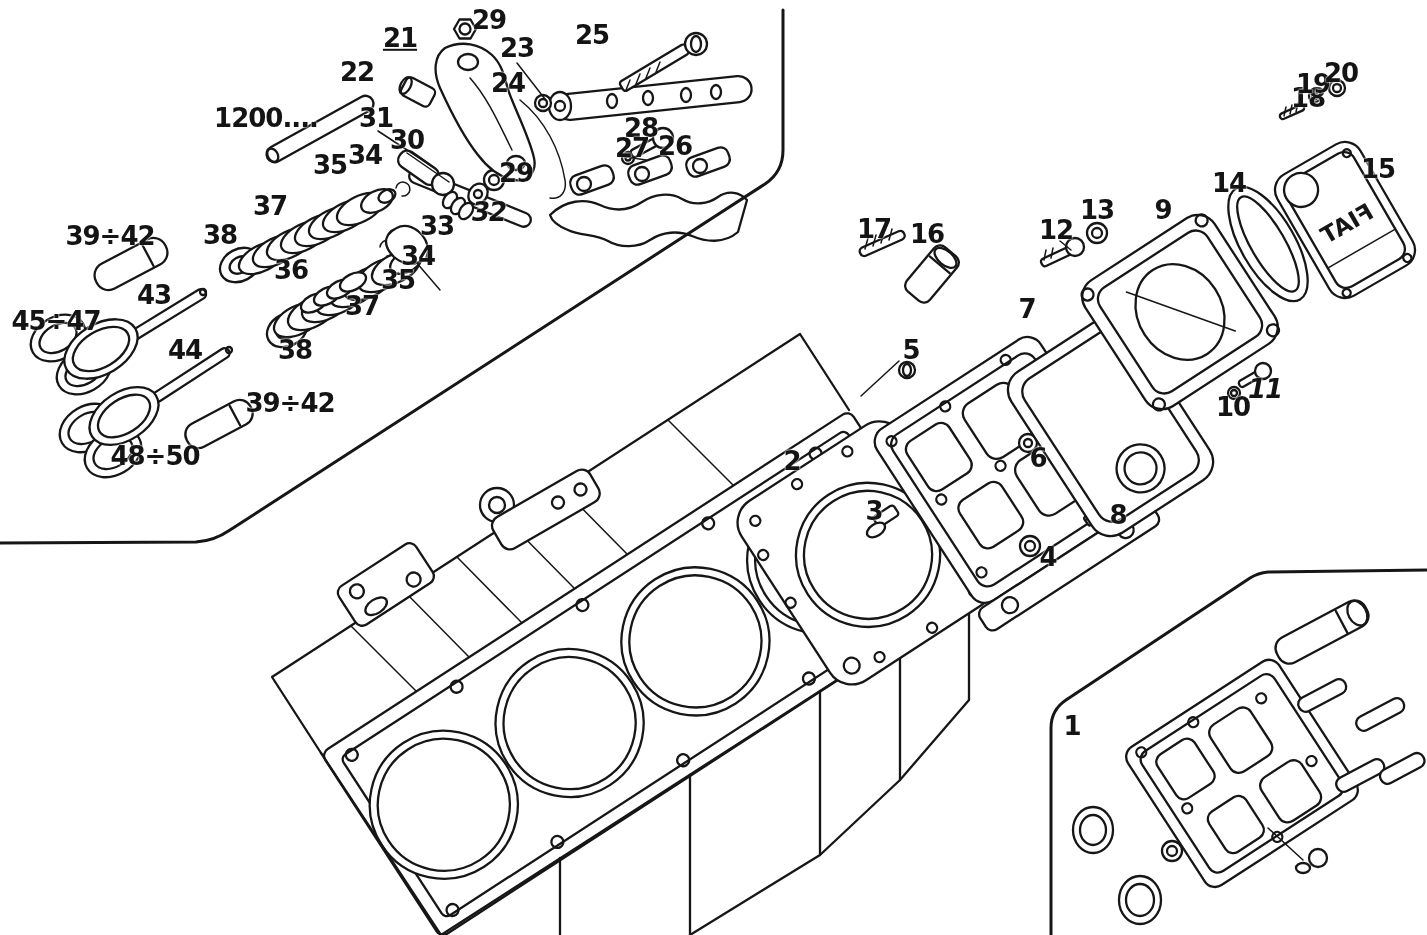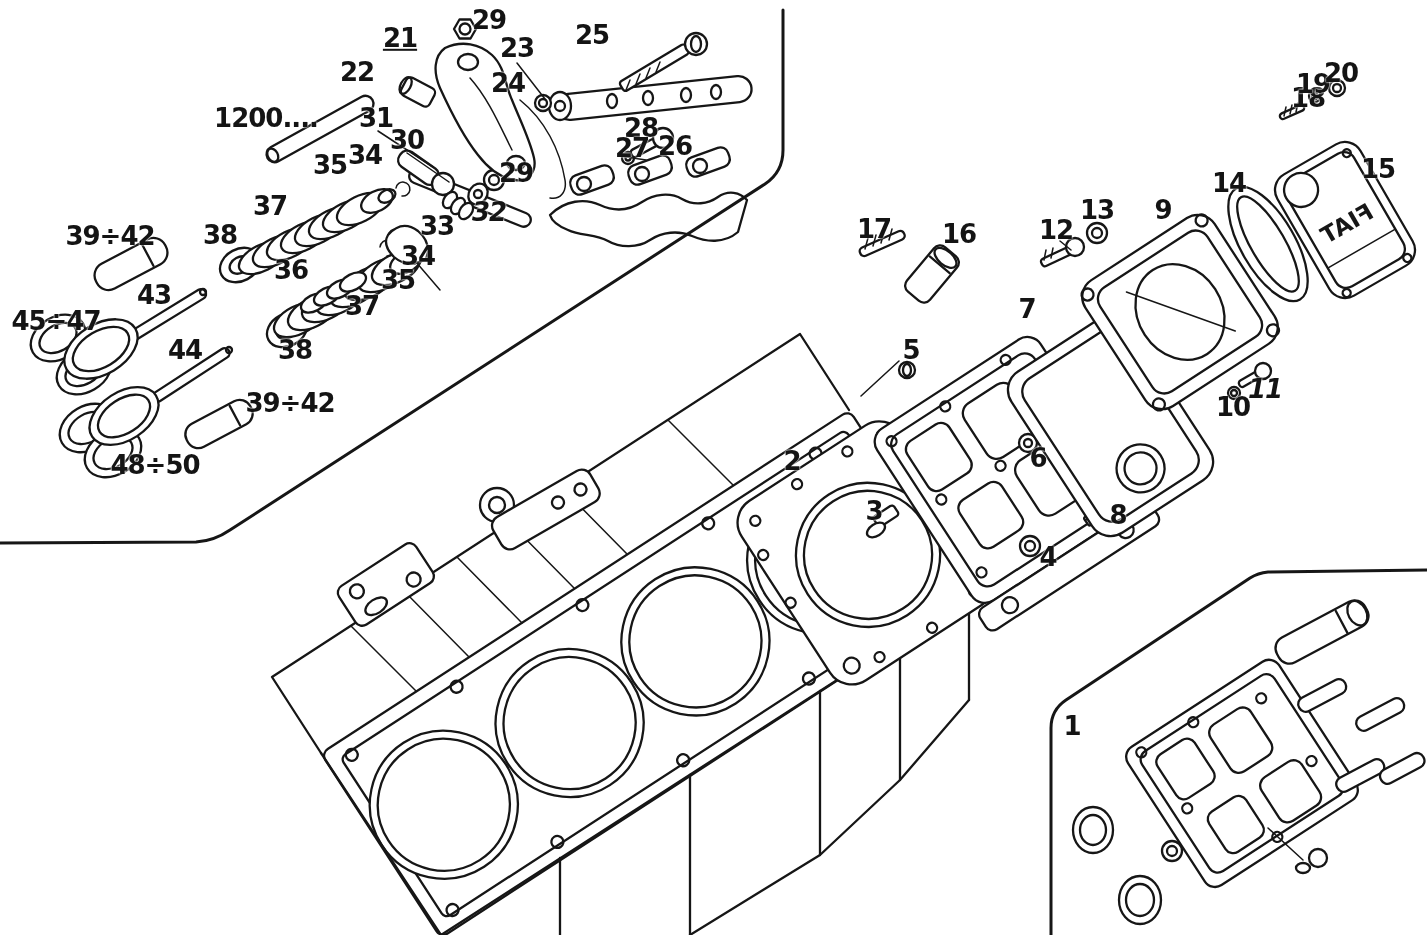--- a/index.html
+++ b/index.html
@@ -476,23 +476,23 @@
       <div class="part-label" style="left: 110px; top: 237px;">39÷42</div>
       <div class="part-label" style="left: 291px; top: 271px;">36</div>
       <div class="part-label" style="left: 418px; top: 257px;">34</div>
       <div class="part-label" style="left: 398px; top: 281px;">35</div>
       <div class="part-label" style="left: 362px; top: 307px;">37</div>
       <div class="part-label" style="left: 154px; top: 296px;">43</div>
       <div class="part-label" style="left: 56px; top: 322px;">45÷47</div>
       <div class="part-label" style="left: 185px; top: 351px;">44</div>
       <div class="part-label" style="left: 295px; top: 351px;">38</div>
       <div class="part-label" style="left: 290px; top: 404px;">39÷42</div>
-      <div class="part-label" style="left: 155px; top: 457px; margin-top: 9px;">48÷50</div>
+      <div class="part-label" style="left: 155px; top: 457px;">48÷50</div>
       <div class="part-label" style="left: 874px; top: 230px;">17</div>
-      <div class="part-label" style="left: 959px; top: 235px; text-align: center;">16</div>
+      <div class="part-label" style="left: 927px; top: 235px; text-align: center;">16</div>
       <div class="part-label" style="left: 1056px; top: 231px;">12</div>
       <div class="part-label" style="left: 1097px; top: 211px;">13</div>
       <div class="part-label" style="left: 1163px; top: 211px;">9</div>
       <div class="part-label" style="left: 1229px; top: 184px;">14</div>
       <div class="part-label" style="left: 1378px; top: 170px;">15</div>
       <div class="part-label" style="left: 1283px; top: 99px; margin-left: 25px;">18</div>
       <div class="part-label" style="left: 1313px; top: 85px;">19</div>
       <div class="part-label" style="left: 1341px; top: 74px;">20</div>
       <div class="part-label" style="left: 1027px; top: 310px;">7</div>
       <div class="part-label" style="left: 911px; top: 351px;">5</div>

